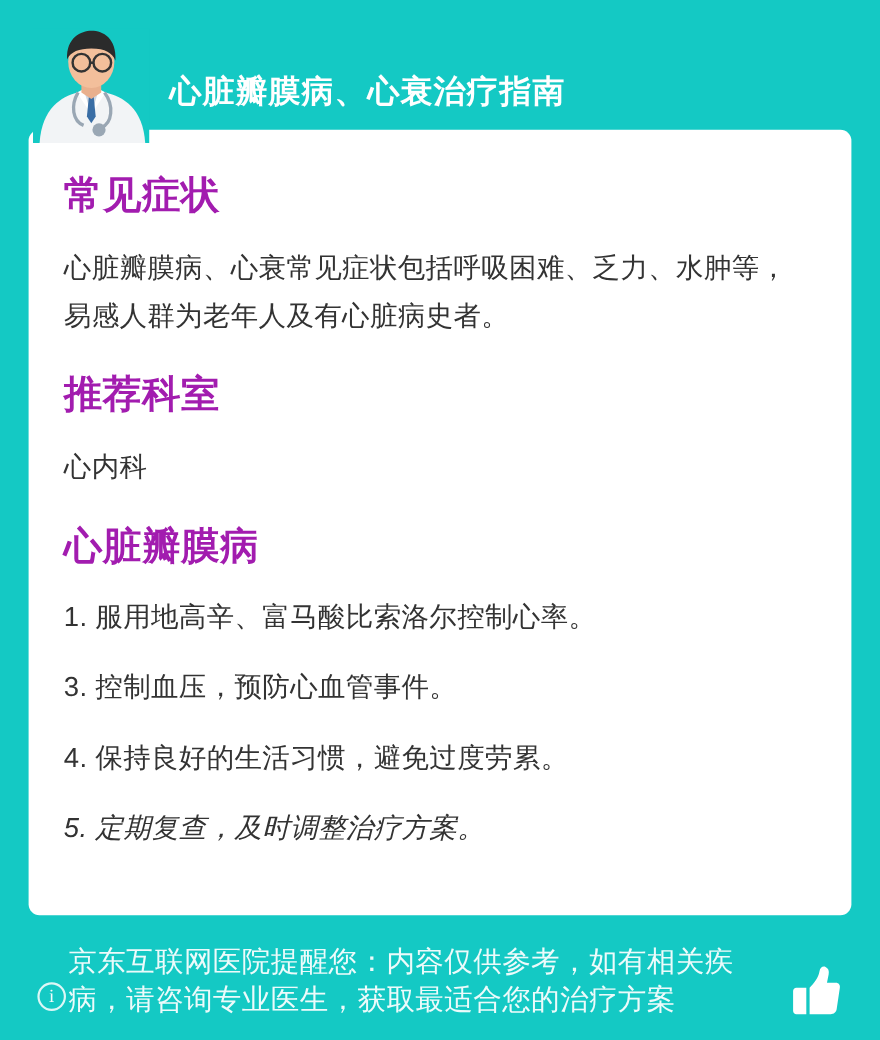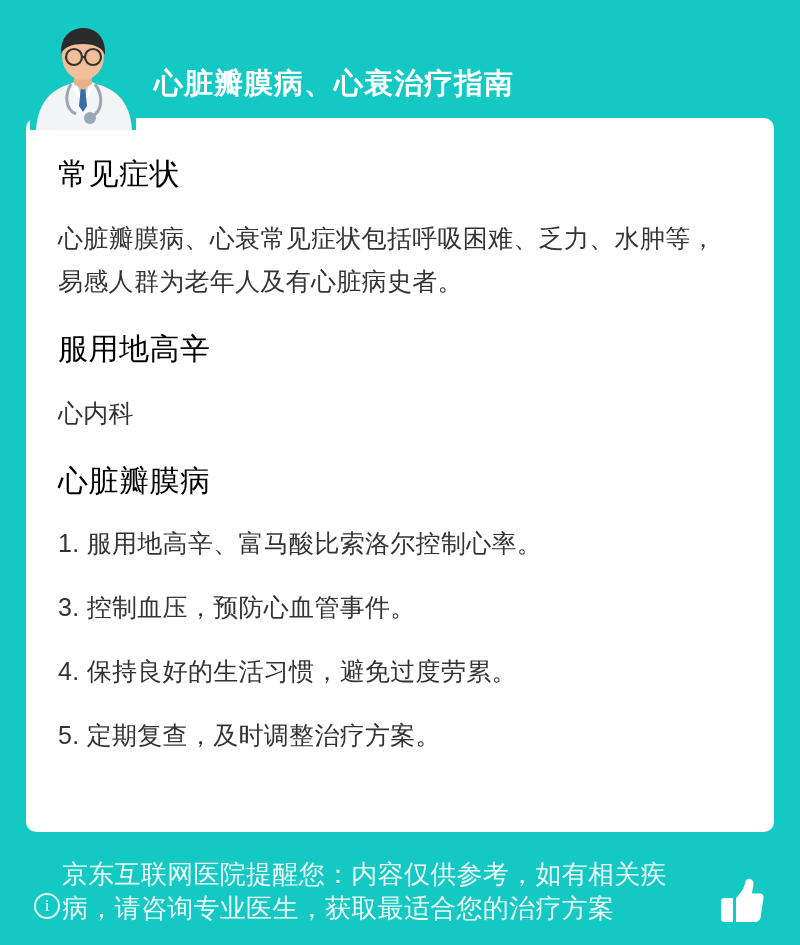--- a/index.html
+++ b/index.html
@@ -46,23 +46,23 @@
   
   .card {
     background: #ffffff;
     border-radius: 10px;
     padding: 30px 32px 34px 32px;
     box-sizing: border-box;
     width: 748px;
     min-height: 714px;
   }
   h2.section-title {
-    font-size: 30px;
-    font-weight: 400;
-    color: #000000;
+    font-size: 35px;
+    font-weight: 700;
+    color: #a21caf;
     margin: 6px 0 22px 0;
     letter-spacing: 0.5px;
   }
   h2.section-title.tight {
     margin-top: 26px;
   }
   p.body-text {
     font-size: 25px;
     line-height: 43px;
     color: #333333;
@@ -76,20 +76,21 @@
   }
   ol.tips li {
     font-size: 25px;
     line-height: 38px;
     color: #333333;
     margin: 0 0 26px 0;
     letter-spacing: 0.3px;
   }
   ol.tips li:last-child {
     margin-bottom: 0;
+    font-style: italic;
   }
   .num {
     font-family: "Liberation Sans", sans-serif;
   }
   
   .footer {
     position: absolute;
     left: 0;
     bottom: 0;
     width: 800px;
@@ -166,21 +167,21 @@
       </svg>
     </div>
     <div class="title">心脏瓣膜病、心衰治疗指南</div>
   </div>
 
   <div class="card">
 
     <h2 class="section-title">常见症状</h2>
     <p class="body-text">心脏瓣膜病、心衰常见症状包括呼吸困难、乏力、水肿等，易感人群为老年人及有心脏病史者。</p>
 
-    <h2 class="section-title tight">服用地高辛</h2>
+    <h2 class="section-title tight">推荐科室</h2>
     <p class="body-text">心内科</p>
 
     <h2 class="section-title tight">心脏瓣膜病</h2>
 
     <ol class="tips">
       <li>
         <span class="num">1.</span>
         <span>服用地高辛、富马酸比索洛尔控制心率。</span>
       </li>
       <li>

